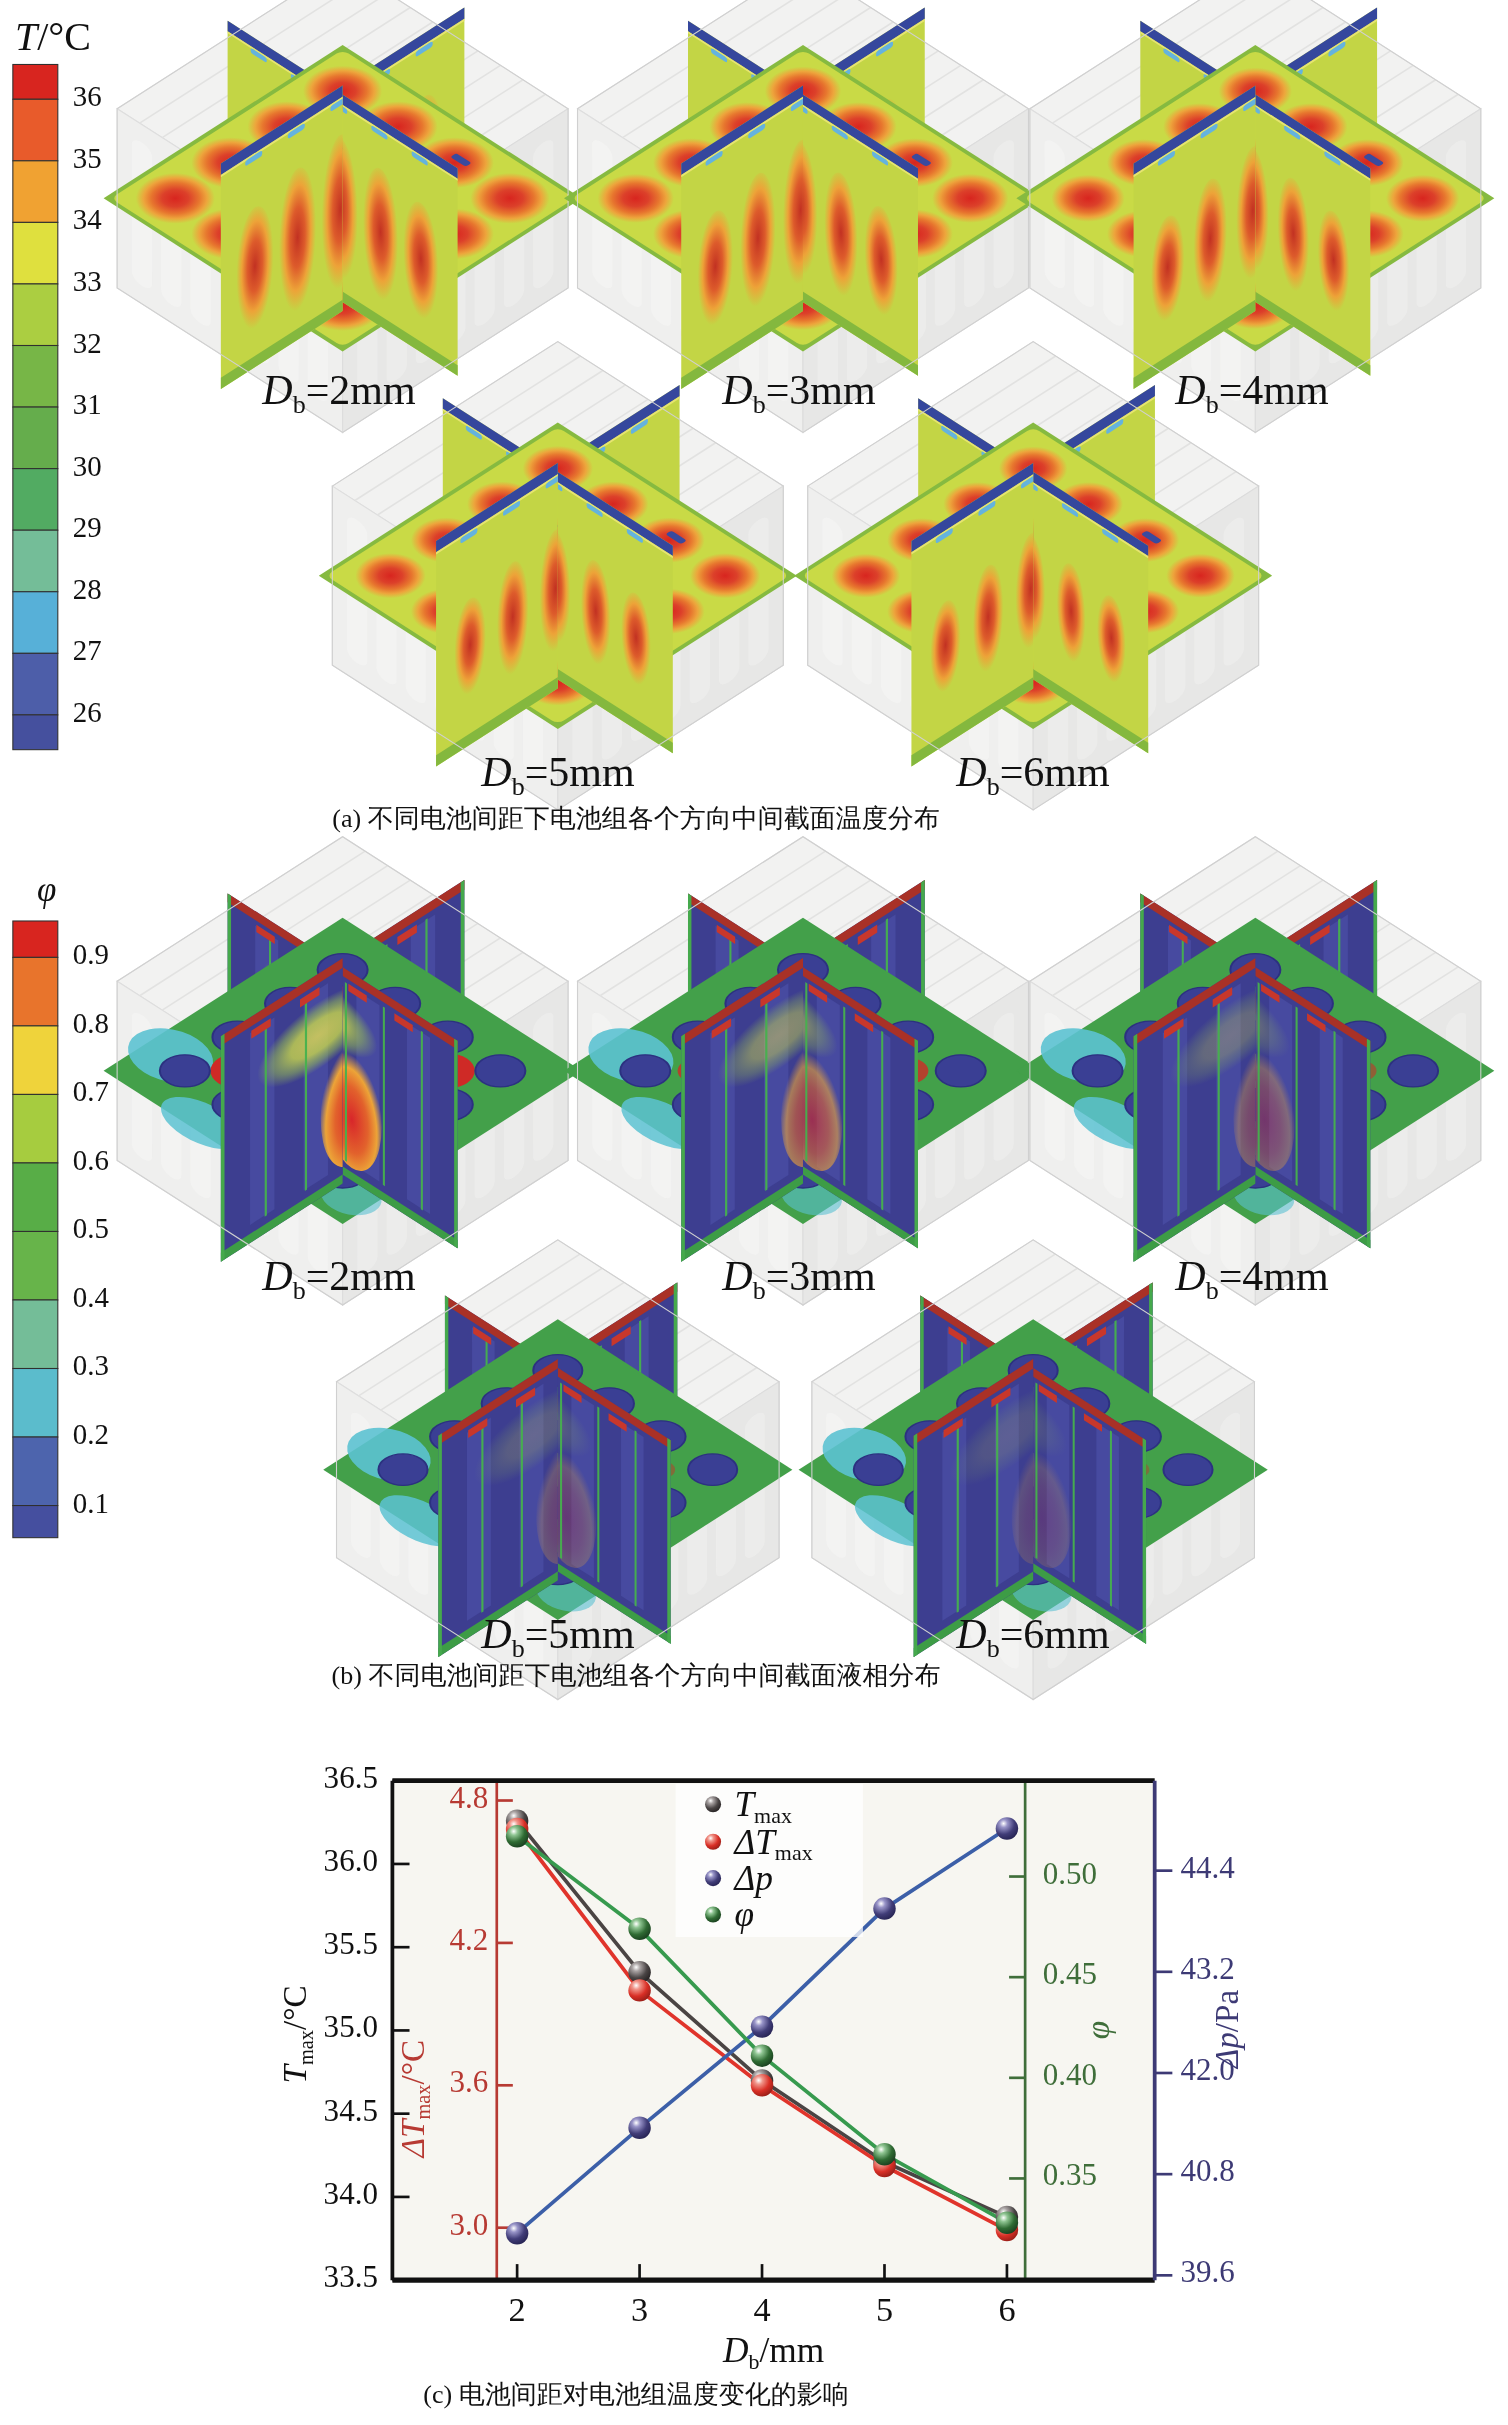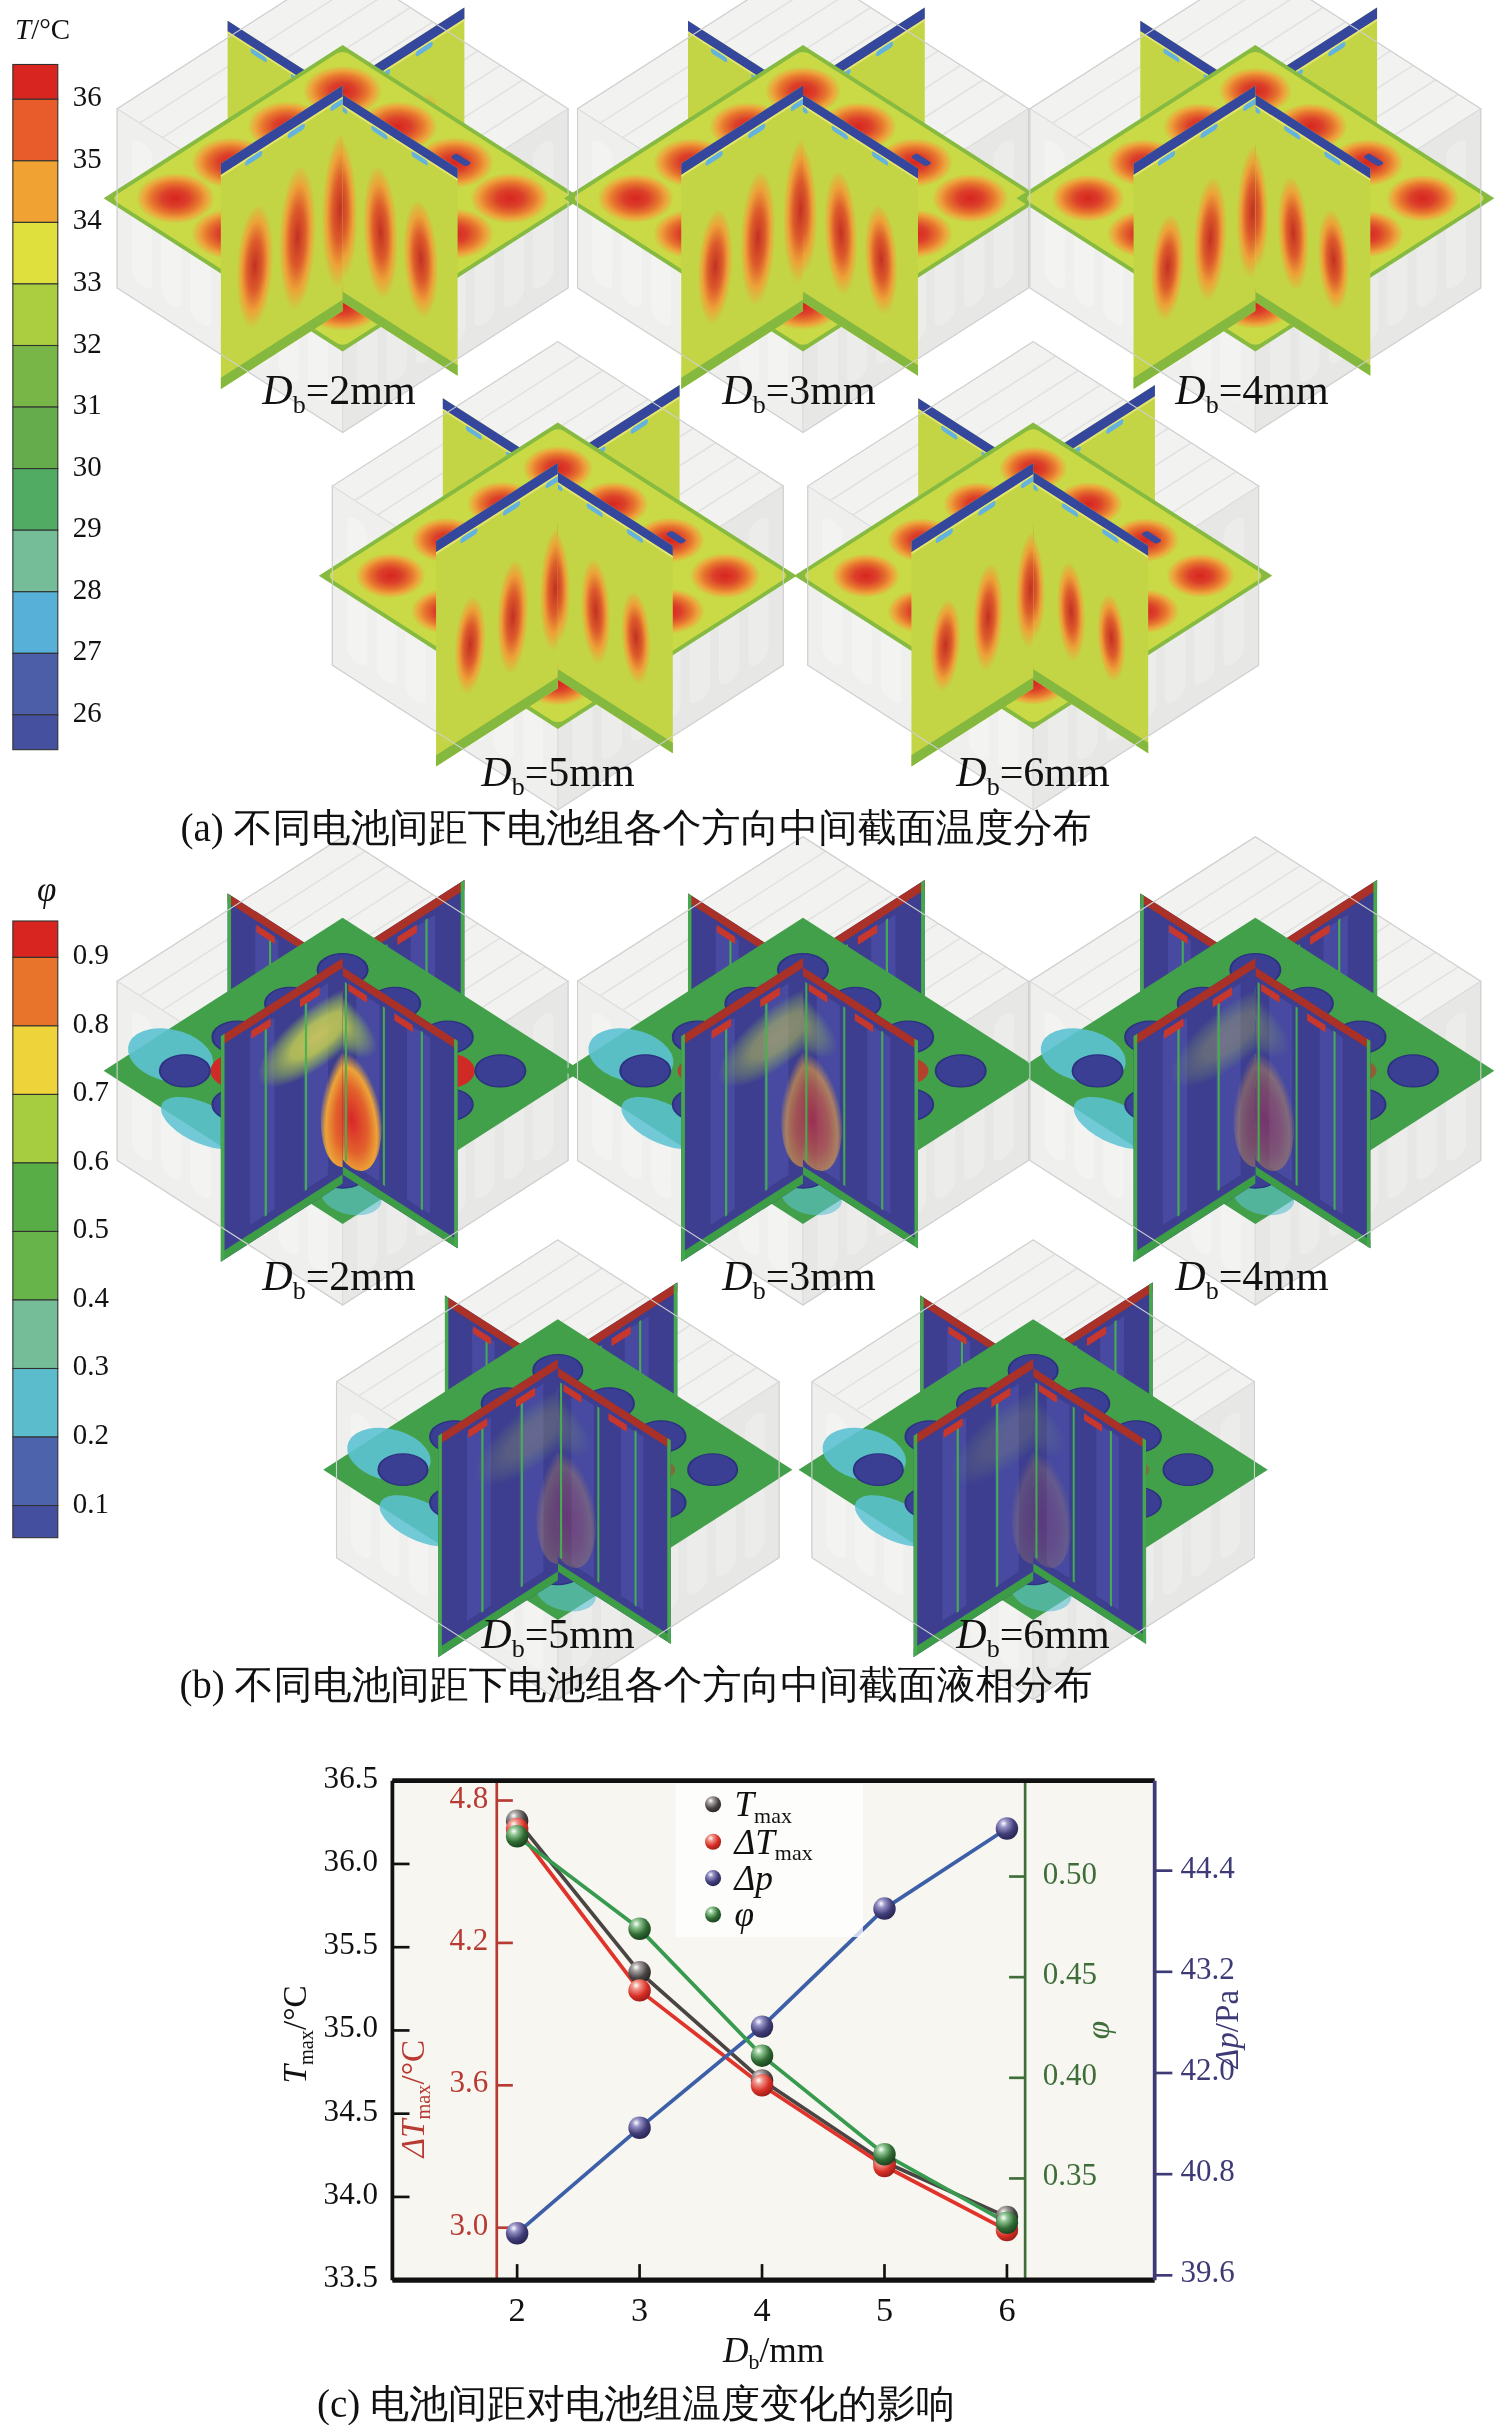--- a/index.html
+++ b/index.html
@@ -2,22 +2,22 @@
 <html style="font-size:8.6px"><head>
 <meta charset="utf-8">
 <style>
   html,body{margin:0;padding:0;background:#fff;}
   .page{position:relative;width:1508px;height:2426px;background:#ffffff;overflow:hidden;
         font-family:"Liberation Serif","DejaVu Serif",serif;color:#111;}
   #art{position:absolute;left:0;top:0;width:1508px;height:2426px;}
   .plabel{position:absolute;transform:translate(-50%,-50%);font-size:42px;white-space:nowrap;color:#111;}
   .plabel i{font-style:italic;}
   .plabel sub{font-size:0.62em;}
-  .caption{position:absolute;left:0;width:1272px;text-align:center;font-size:39px;color:#111;white-space:nowrap;}
-  .cb-title{position:absolute;font-size:29px;color:#111;white-space:nowrap;}
+  .caption{position:absolute;left:0;width:1272px;text-align:center;font-size:26px;color:#111;white-space:nowrap;}
+  .cb-title{position:absolute;font-size:40px;color:#111;white-space:nowrap;}
   .cb-title i{font-style:italic;}
 </style>
 </head>
 <body>
 
 <div class="page">
   <svg id="art" viewBox="0 0 2817 4531">
       <defs>
         <radialGradient id="gBlob" cx="0.5" cy="0.5" r="0.5">
           <stop offset="0" stop-color="#d8251f" stop-opacity="1"></stop>

